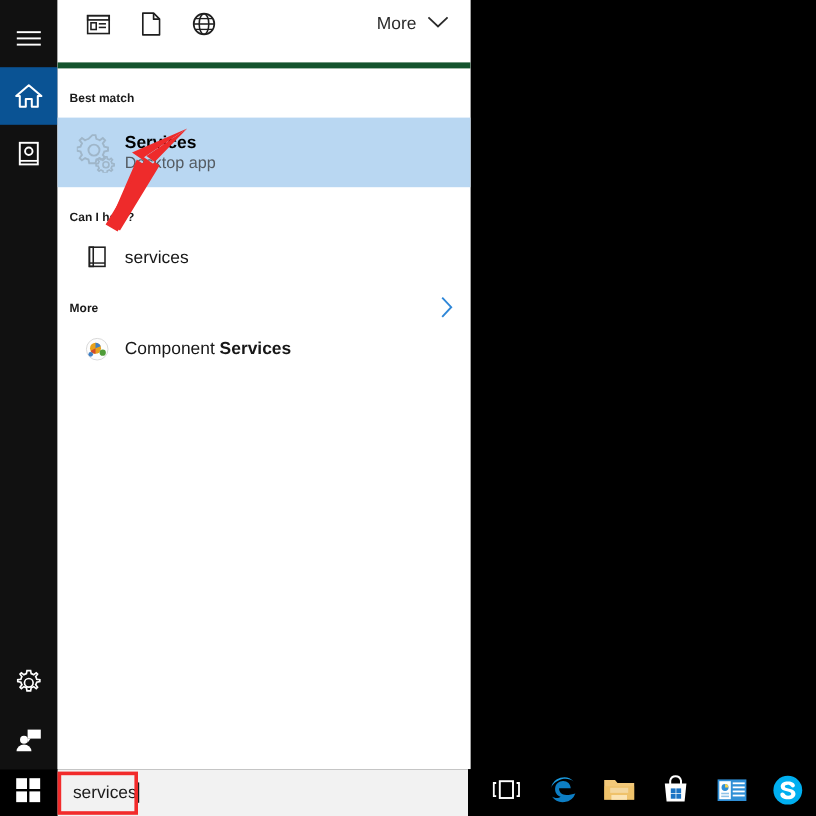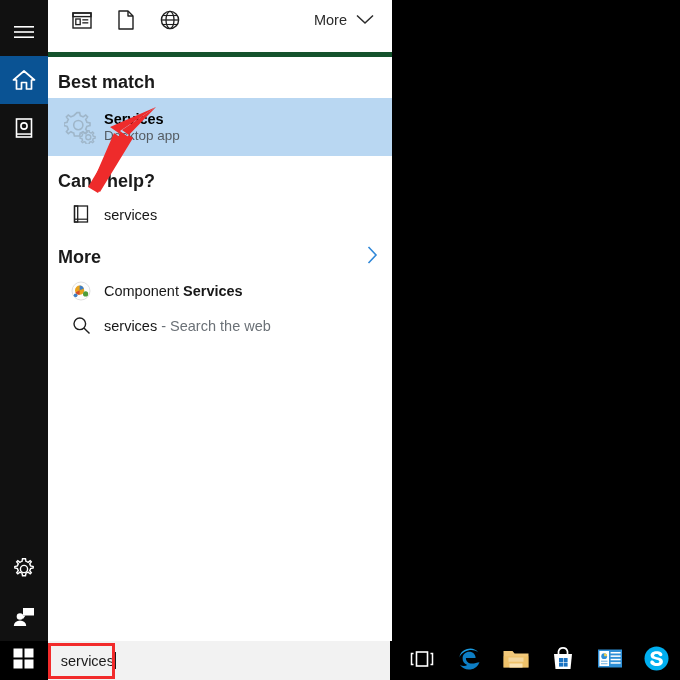--- a/index.html
+++ b/index.html
@@ -93,21 +93,21 @@
     font-size: 14.5px;
     color: #2b2b2b;
   }
 
   
   .group-head {
     height: 32px;
     display: flex;
     align-items: center;
     padding: 0 14px 0 10px;
-    font-size: 18px;
+    font-size: 10px;
     font-weight: bold;
     color: #1a1a1a;
     margin-top: 9px;
     text-align: right;
   }
   .group-head .chev-right { margin-left: auto; }
 
   
   #best-match-row {
     height: 58px;
@@ -380,31 +380,20 @@
           <circle cx="14.6" cy="12.9" r="2.6" fill="#4f9c38"></circle>
           <circle cx="4.6" cy="14.3" r="1.9" fill="#3f7fc4"></circle>
         </svg>
       </div>
       <span class="res-label">
         <span>Component </span><span class="bold">Services</span>
       </span>
     </div>
 
 
-    <div class="result-row">
-      <div class="res-icon">
-        <svg width="19" height="19" viewBox="0 0 19 19">
-          <circle cx="7.8" cy="7.8" r="5.8" fill="none" stroke="#1f1f1f" stroke-width="1.4"></circle>
-          <line x1="11.9" y1="11.9" x2="17.5" y2="17.5" stroke="#1f1f1f" stroke-width="1.4"></line>
-        </svg>
-      </div>
-      <span class="res-label">
-        <span>services</span><span class="muted"> - Search the web</span>
-      </span>
-    </div>
 
 
   </div>
 </div>
 
 <div id="taskbar">
 
   <div id="start-button">
     <span>
       <svg width="21" height="21" viewBox="0 0 21 21">

